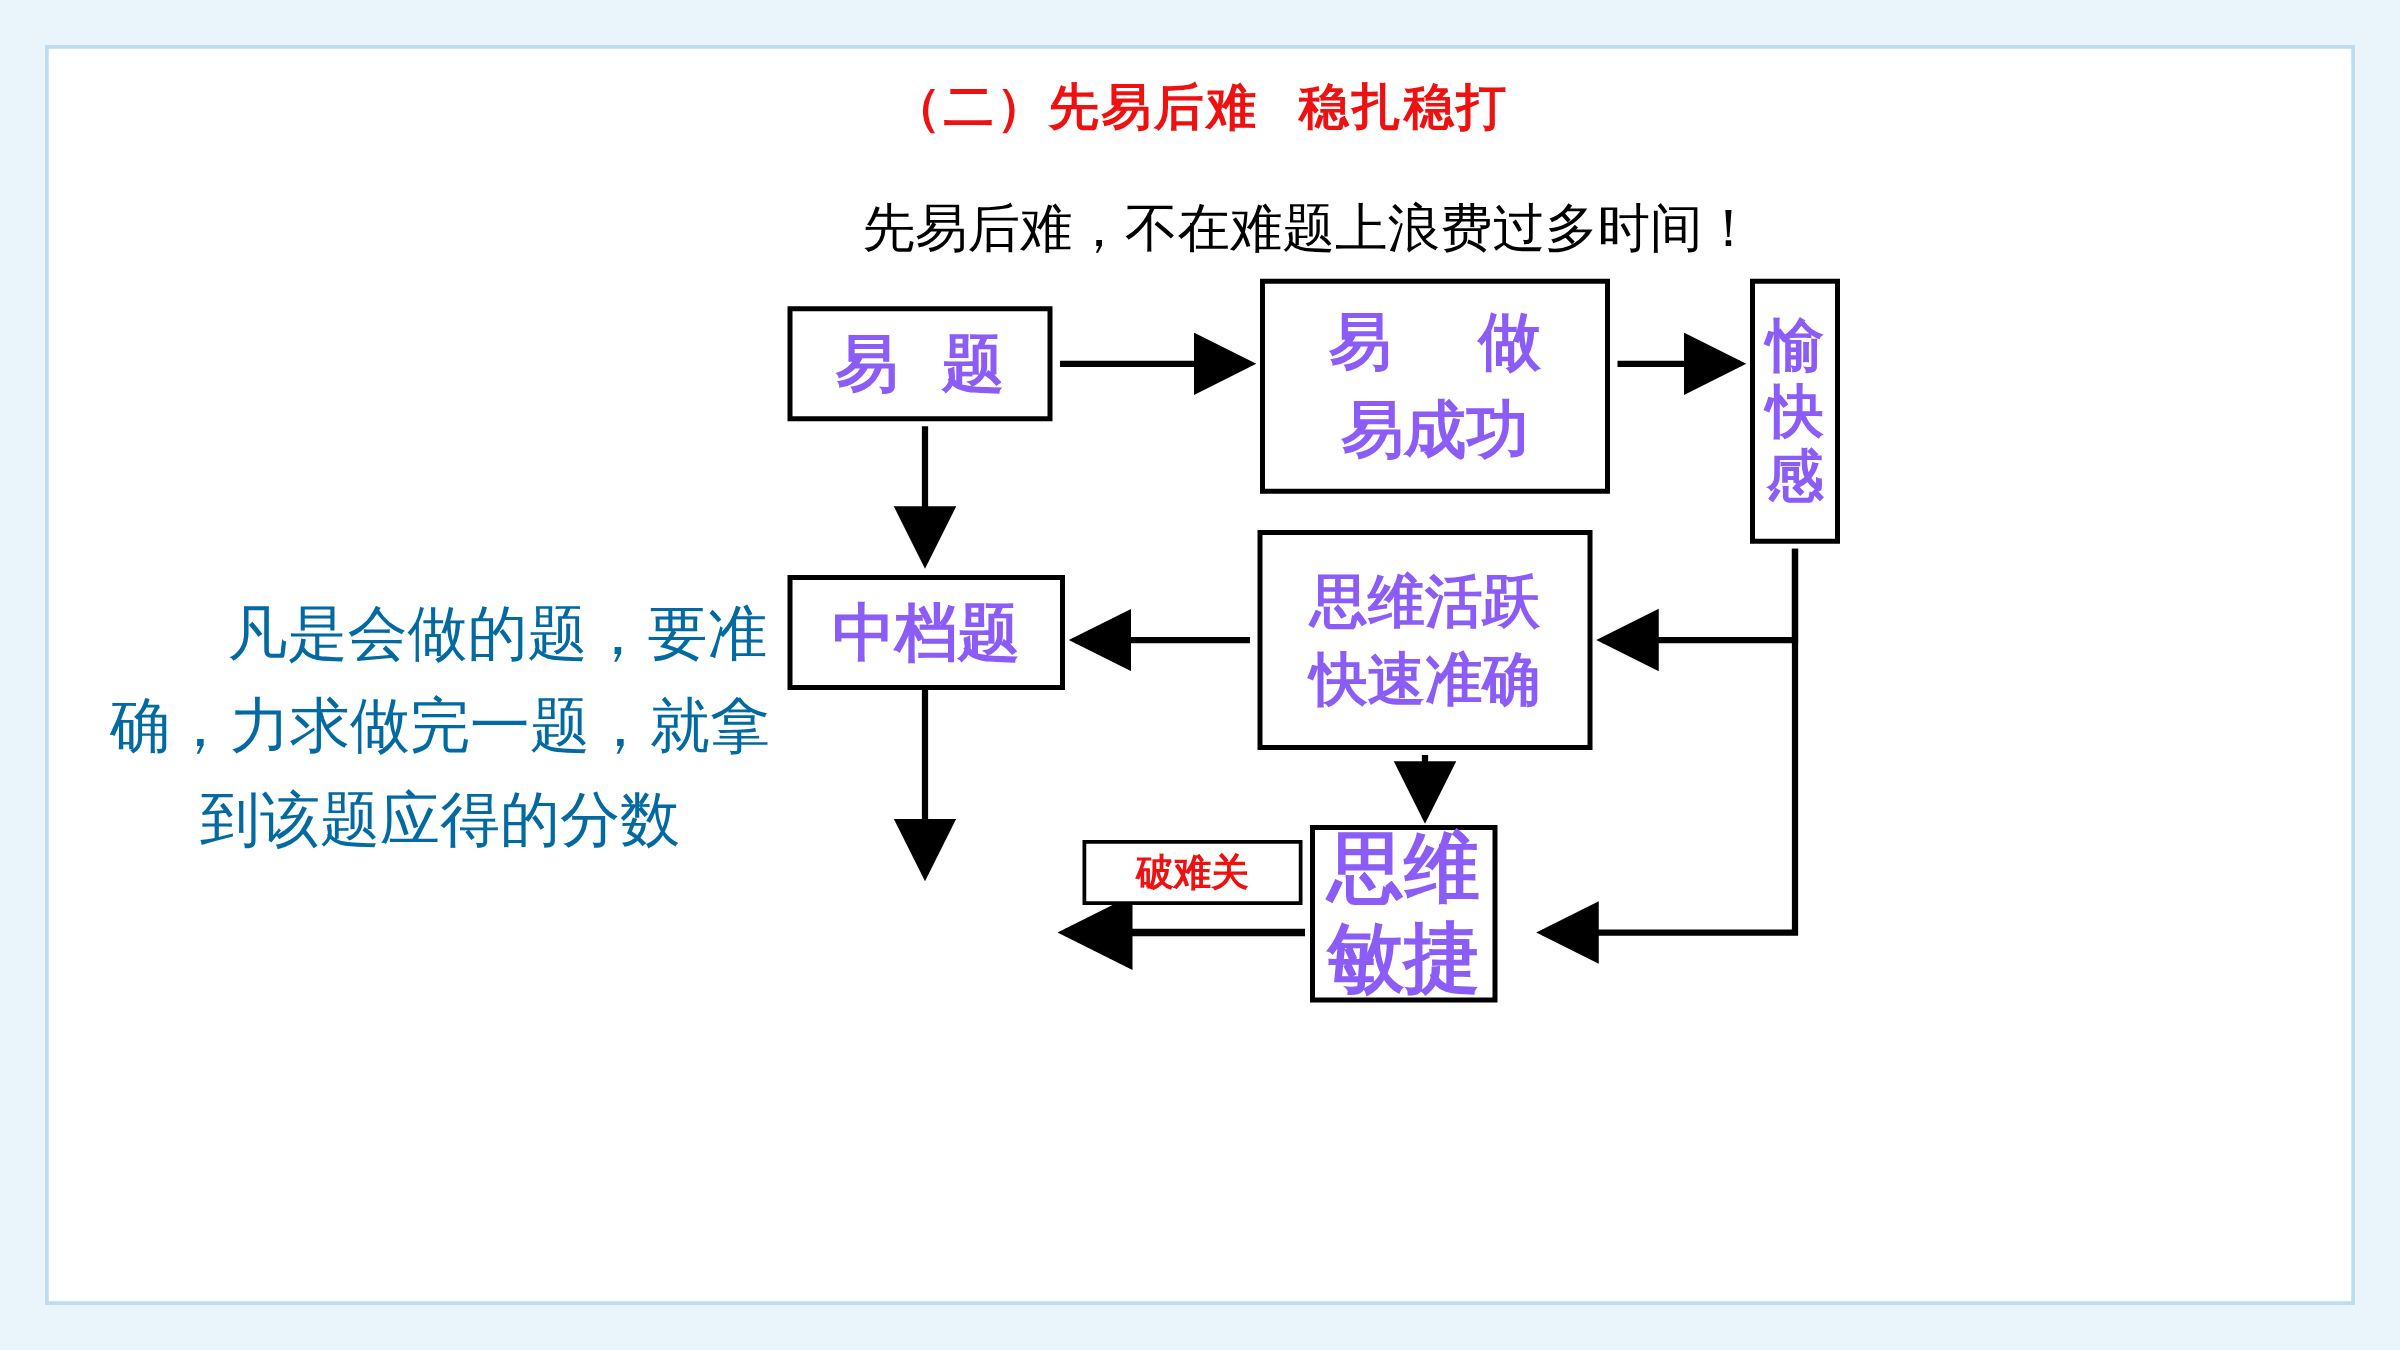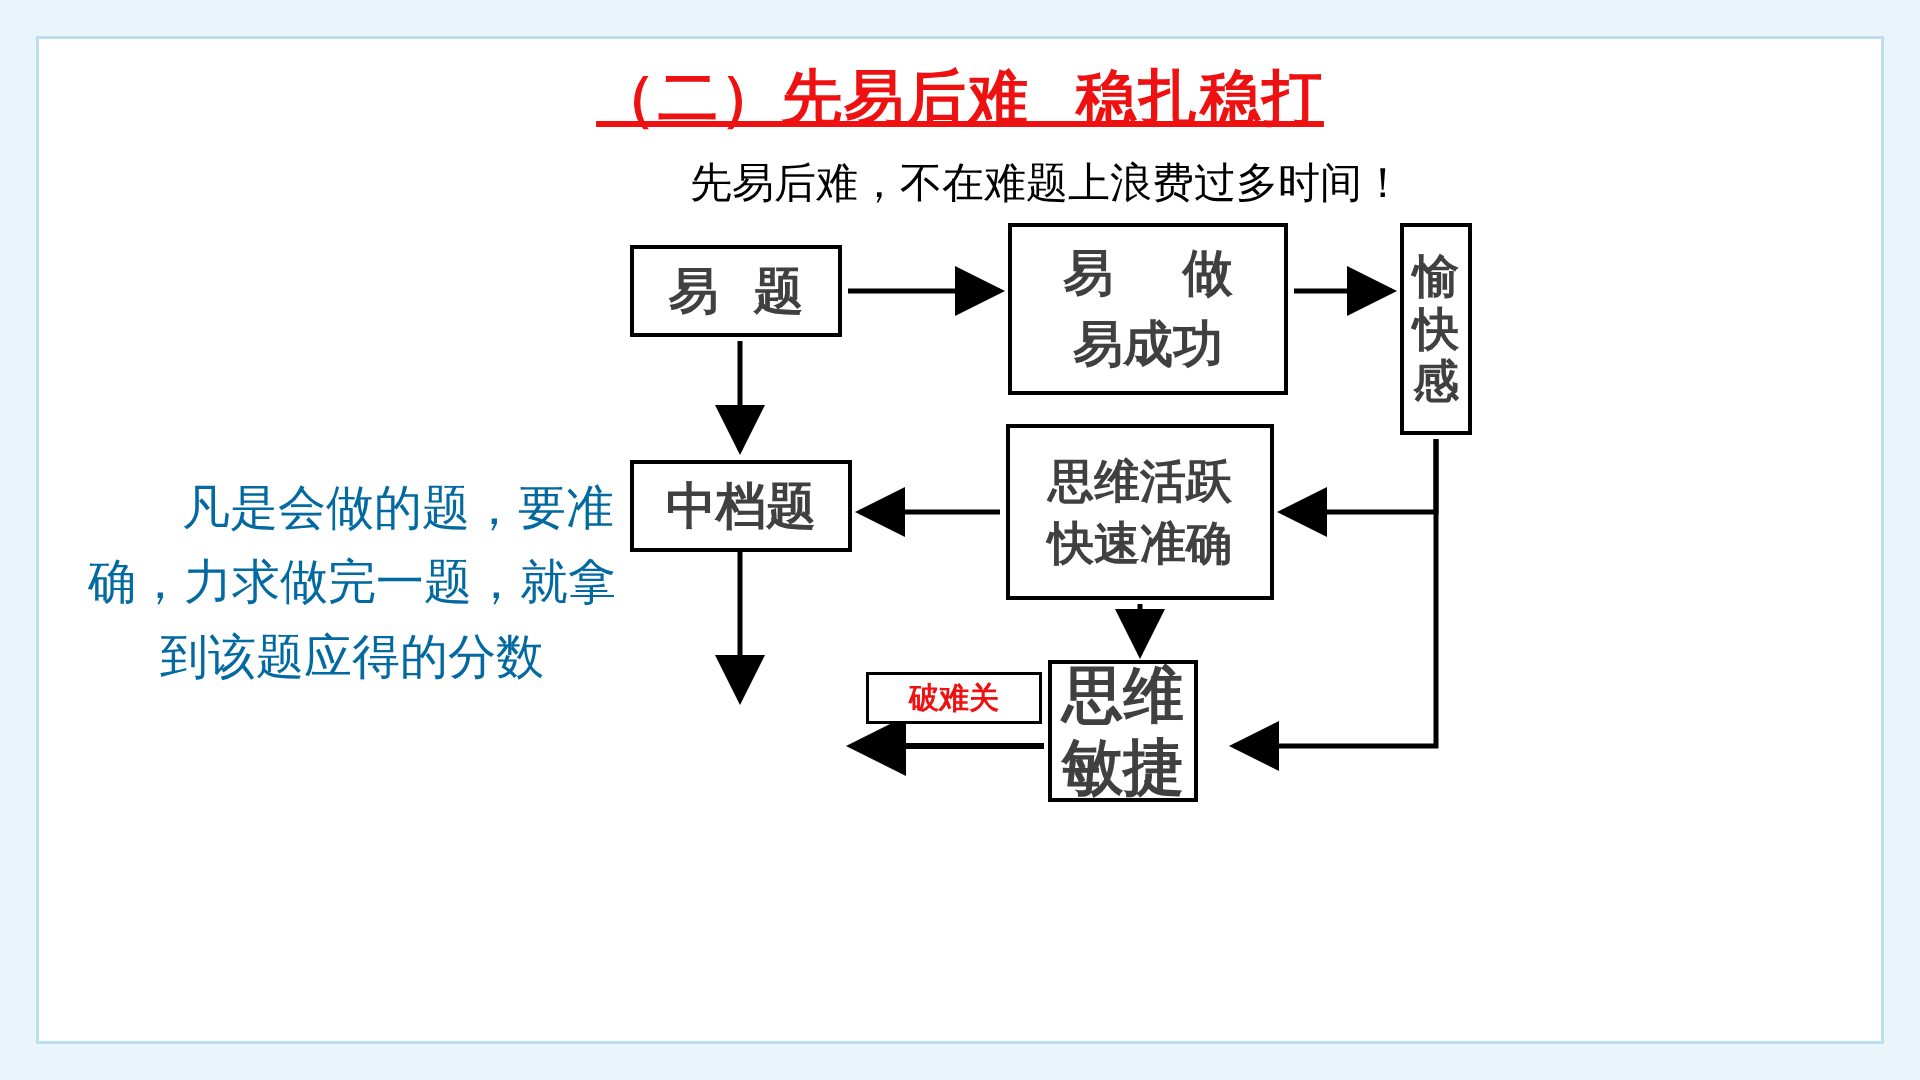--- a/index.html
+++ b/index.html
@@ -29,26 +29,25 @@
   }
 
   
   #title {
     position: absolute;
     left: 0;
     top: 58px;
     width: 1920px;
     text-align: center;
     color: #ee1111;
-    font-size: 60px;
+    font-size: 40px;
     font-weight: bold;
     letter-spacing: 2px;
     white-space: pre;
     font-family: "DejaVu Sans", "Liberation Sans", sans-serif;
-    text-decoration: underline;
   }
 
   
   #subtitle {
     position: absolute;
     left: 690px;
     top: 155px;
     width: 700px;
     text-align: right;
     color: #000000;
@@ -72,21 +71,21 @@
   }
   #paragraph .ln { display: block; white-space: nowrap; }
   #paragraph .ln.indent { text-indent: 92px; }
 
   
   .box {
     position: absolute;
     box-sizing: border-box;
     border: 4px solid #000000;
     background: #ffffff;
-    color: #404040;
+    color: #8b5cf6;
     display: flex;
     flex-direction: column;
     align-items: center;
     justify-content: center;
     font-weight: bold;
     font-family: "DejaVu Sans", "Liberation Sans", sans-serif;
     line-height: 1.18;
     text-align: center;
     white-space: pre;
   }

